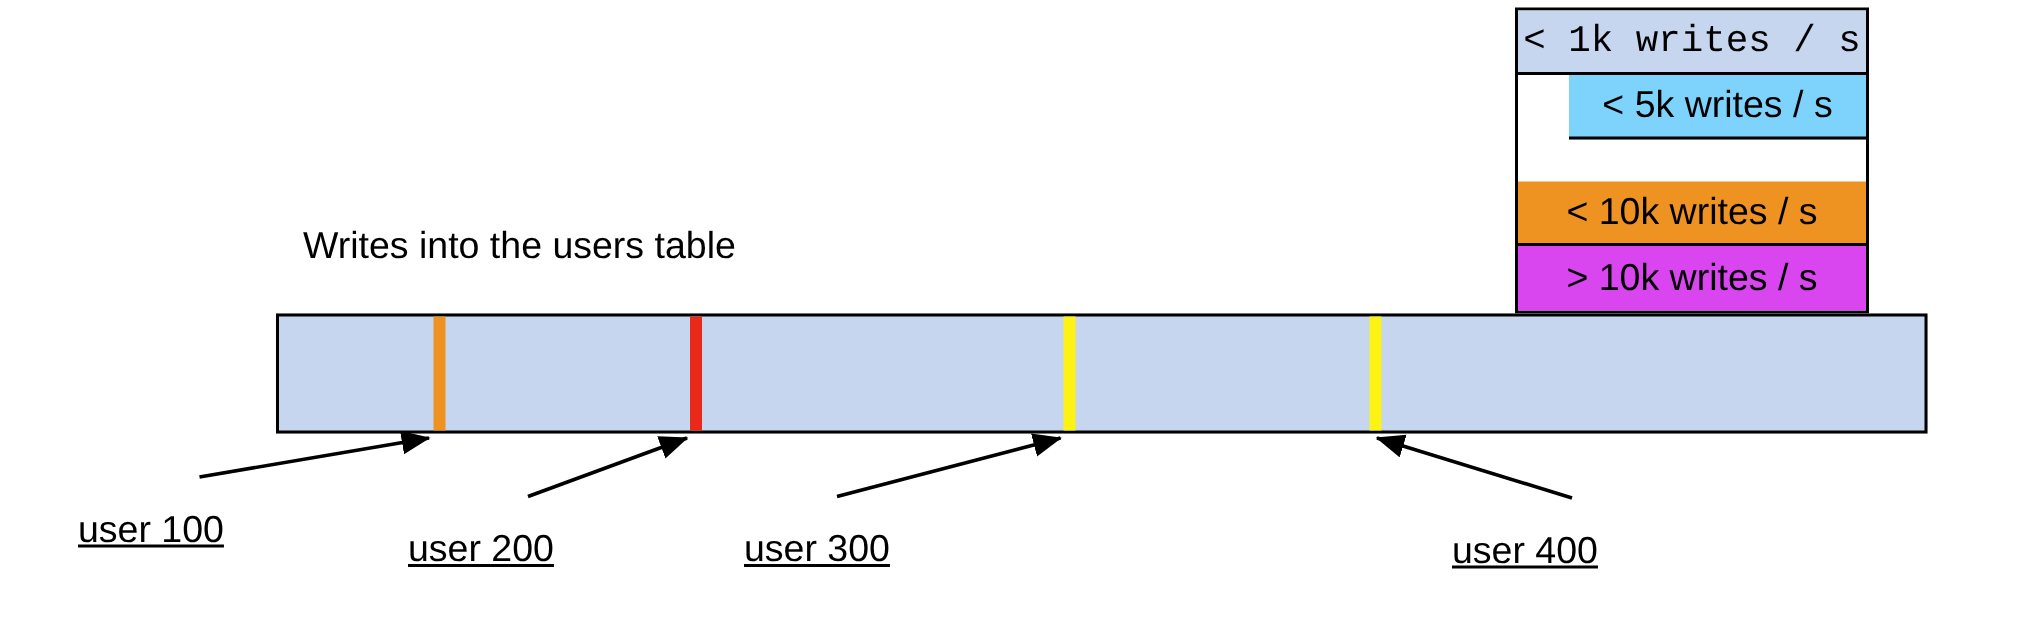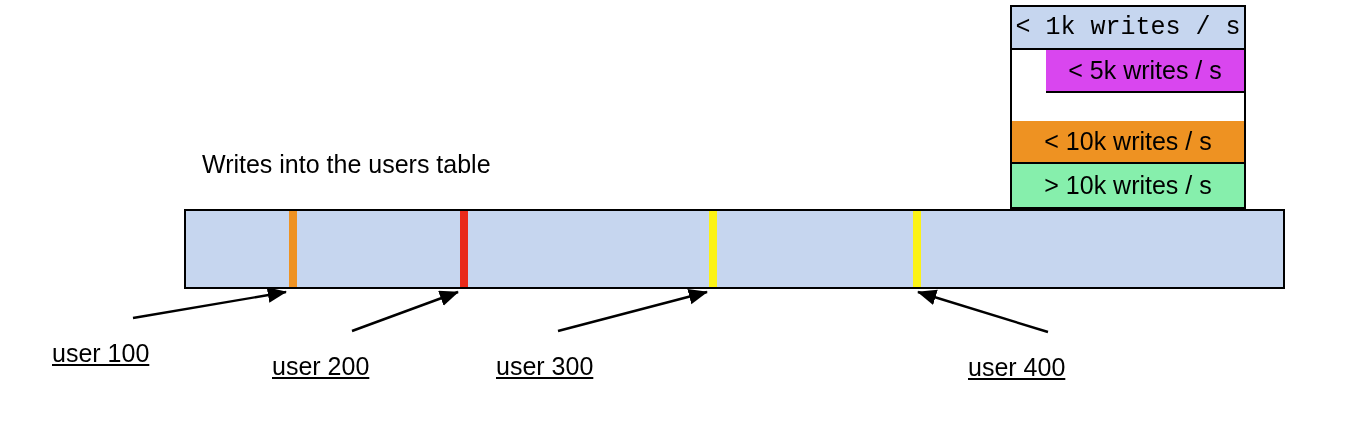--- a/index.html
+++ b/index.html
@@ -90,27 +90,27 @@
 </style>
 </head>
 <body>
 
 <div id="canvas">
 
   <div id="legend">
     <div class="legend-row" style="background:#c6d6ef;font-family:Liberation Mono, monospace;">
       <span>&lt; 1k writes / s</span>
     </div>
-    <div class="legend-row" style="background:#d946ef;margin-left:34px;">
+    <div class="legend-row" style="background:#7dd3fc;margin-left:34px;">
       <span>&lt; 5k writes / s</span>
     </div>
     <div class="legend-row" style="background:#ee9222;margin-top:28px;">
       <span>&lt; 10k writes / s</span>
     </div>
-    <div class="legend-row" style="background:#86efac;justify-content:center;">
+    <div class="legend-row" style="background:#d946ef;justify-content:center;">
       <span>&gt; 10k writes / s</span>
     </div>
   </div>
 
   <div id="chart-title">Writes into the users table</div>
 
   <div id="bar">
     <div class="marker" style="left:103px;  background:#ee9222;"></div>
     <div class="marker" style="left:274px;  background:#e92a1a;"></div>
     <div class="marker" style="left:523px;  background:#fcf315;"></div>

